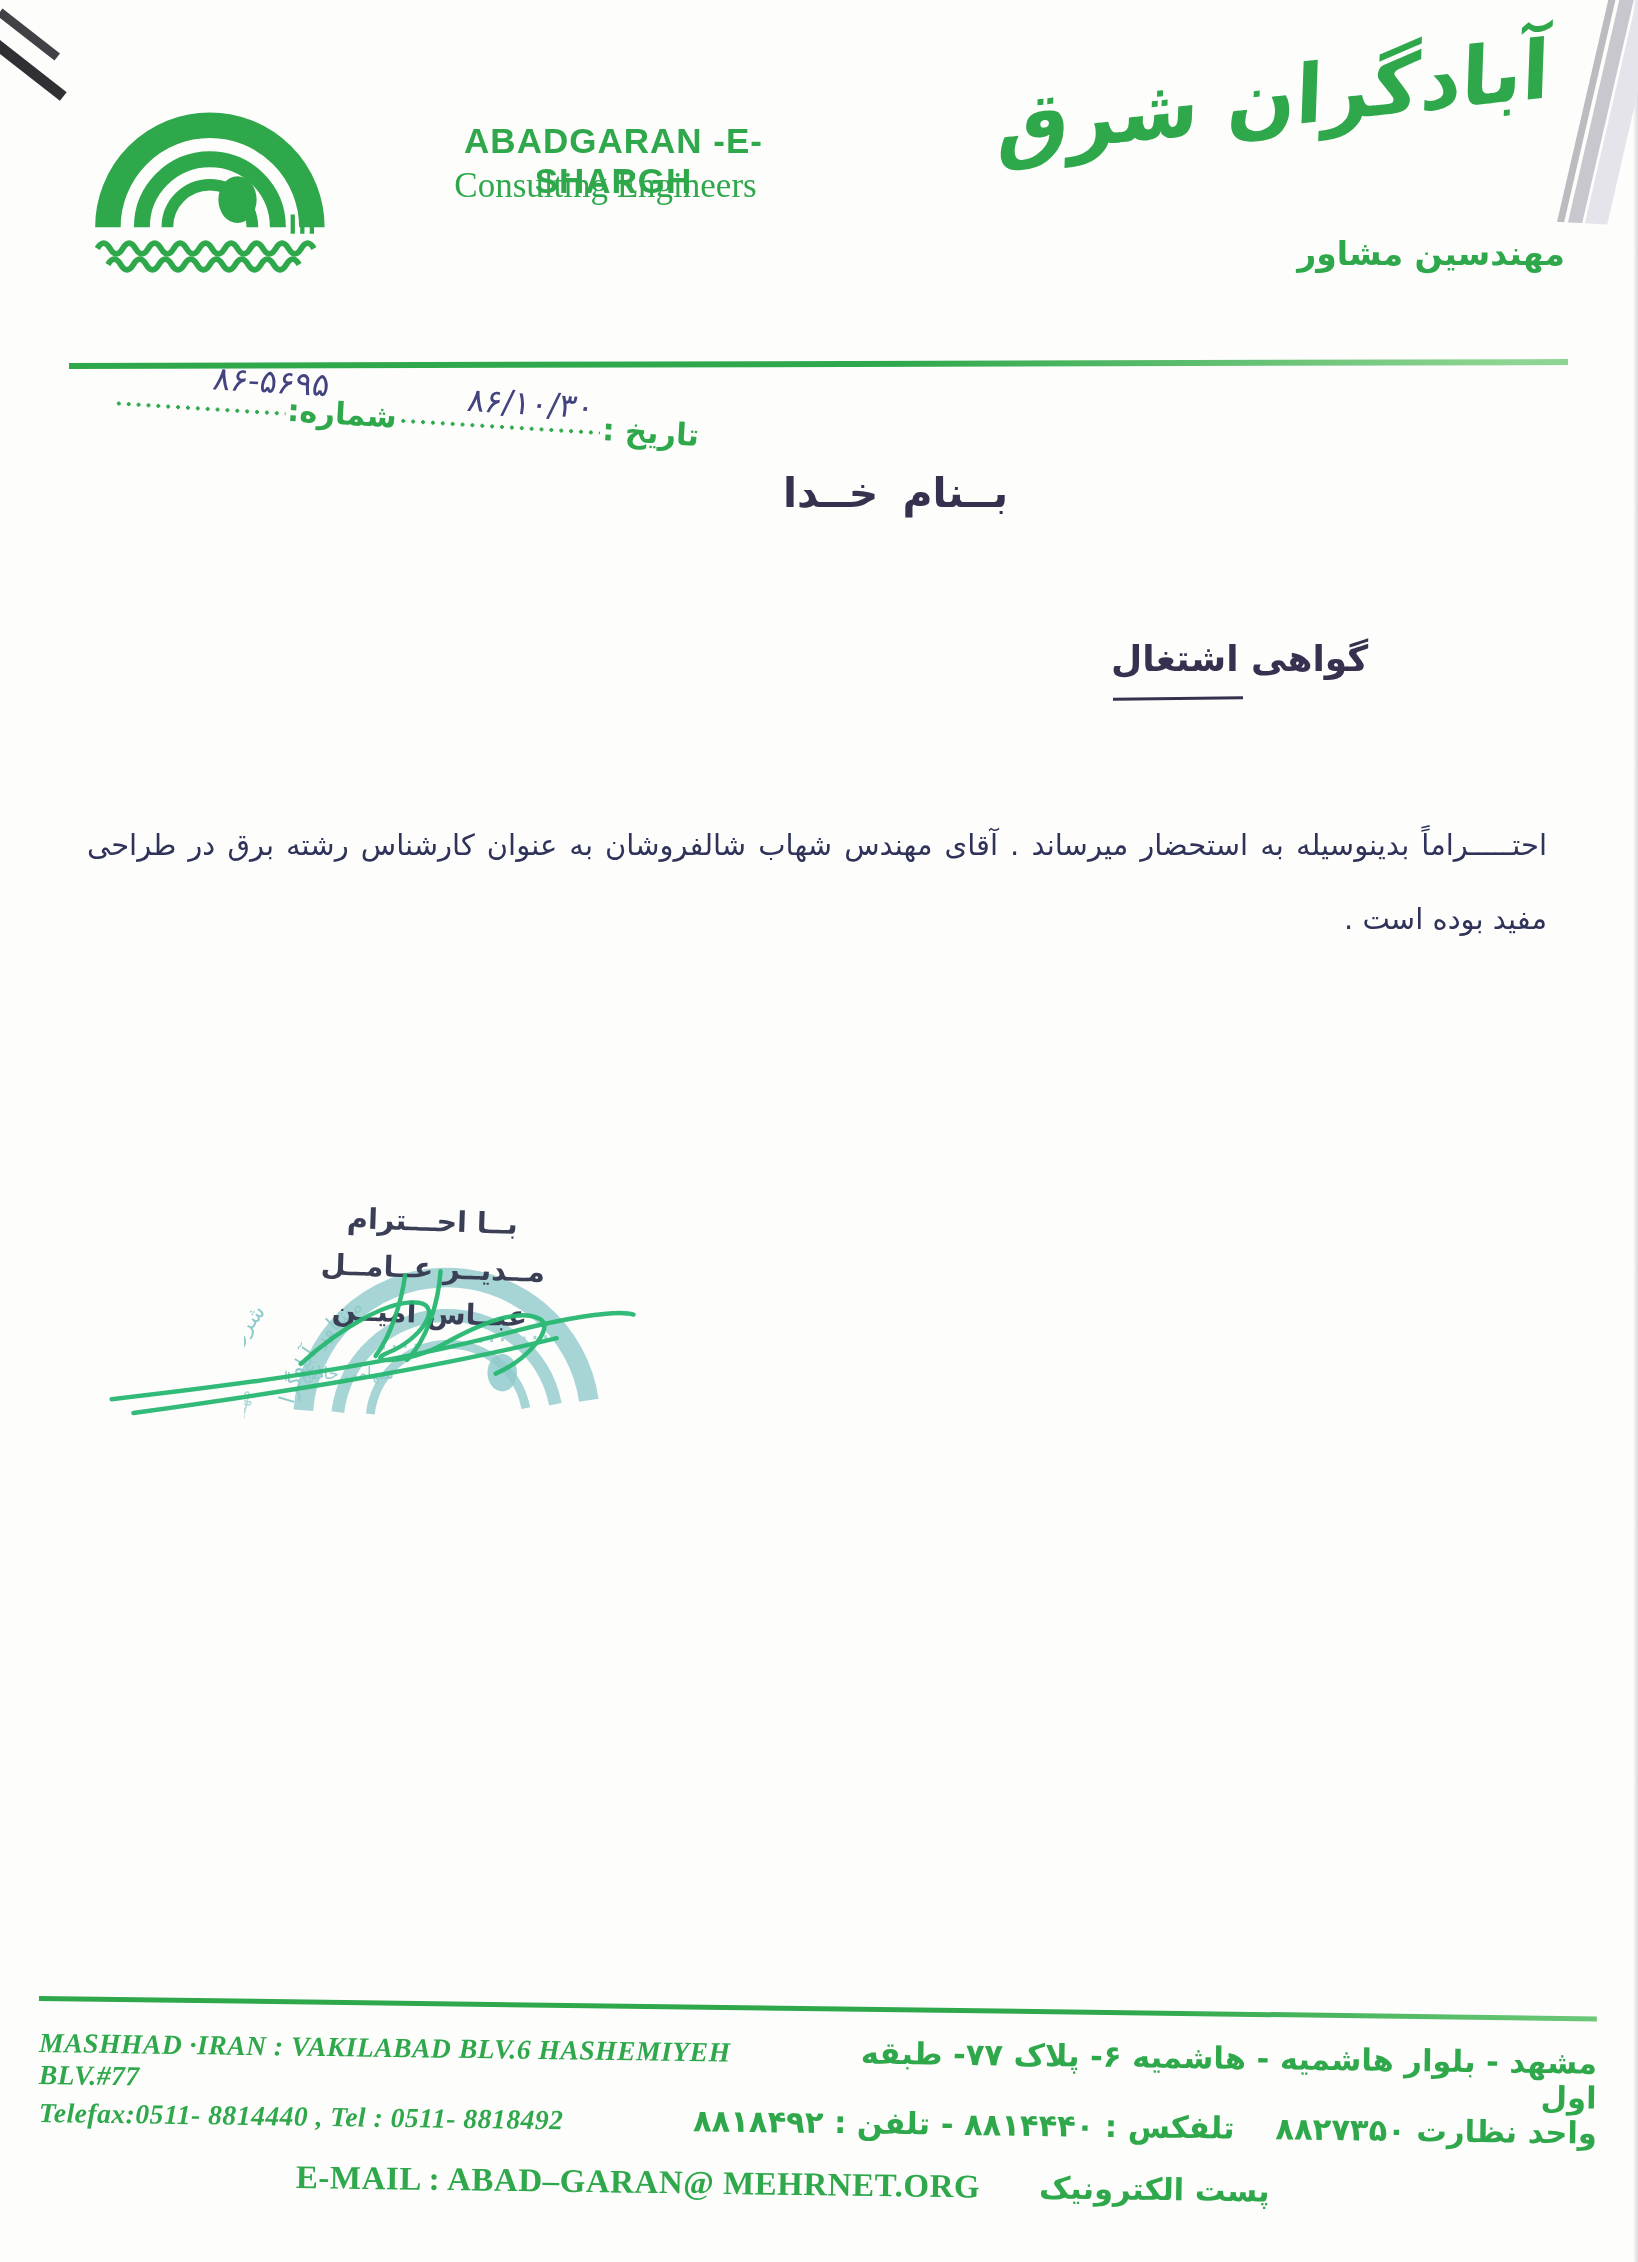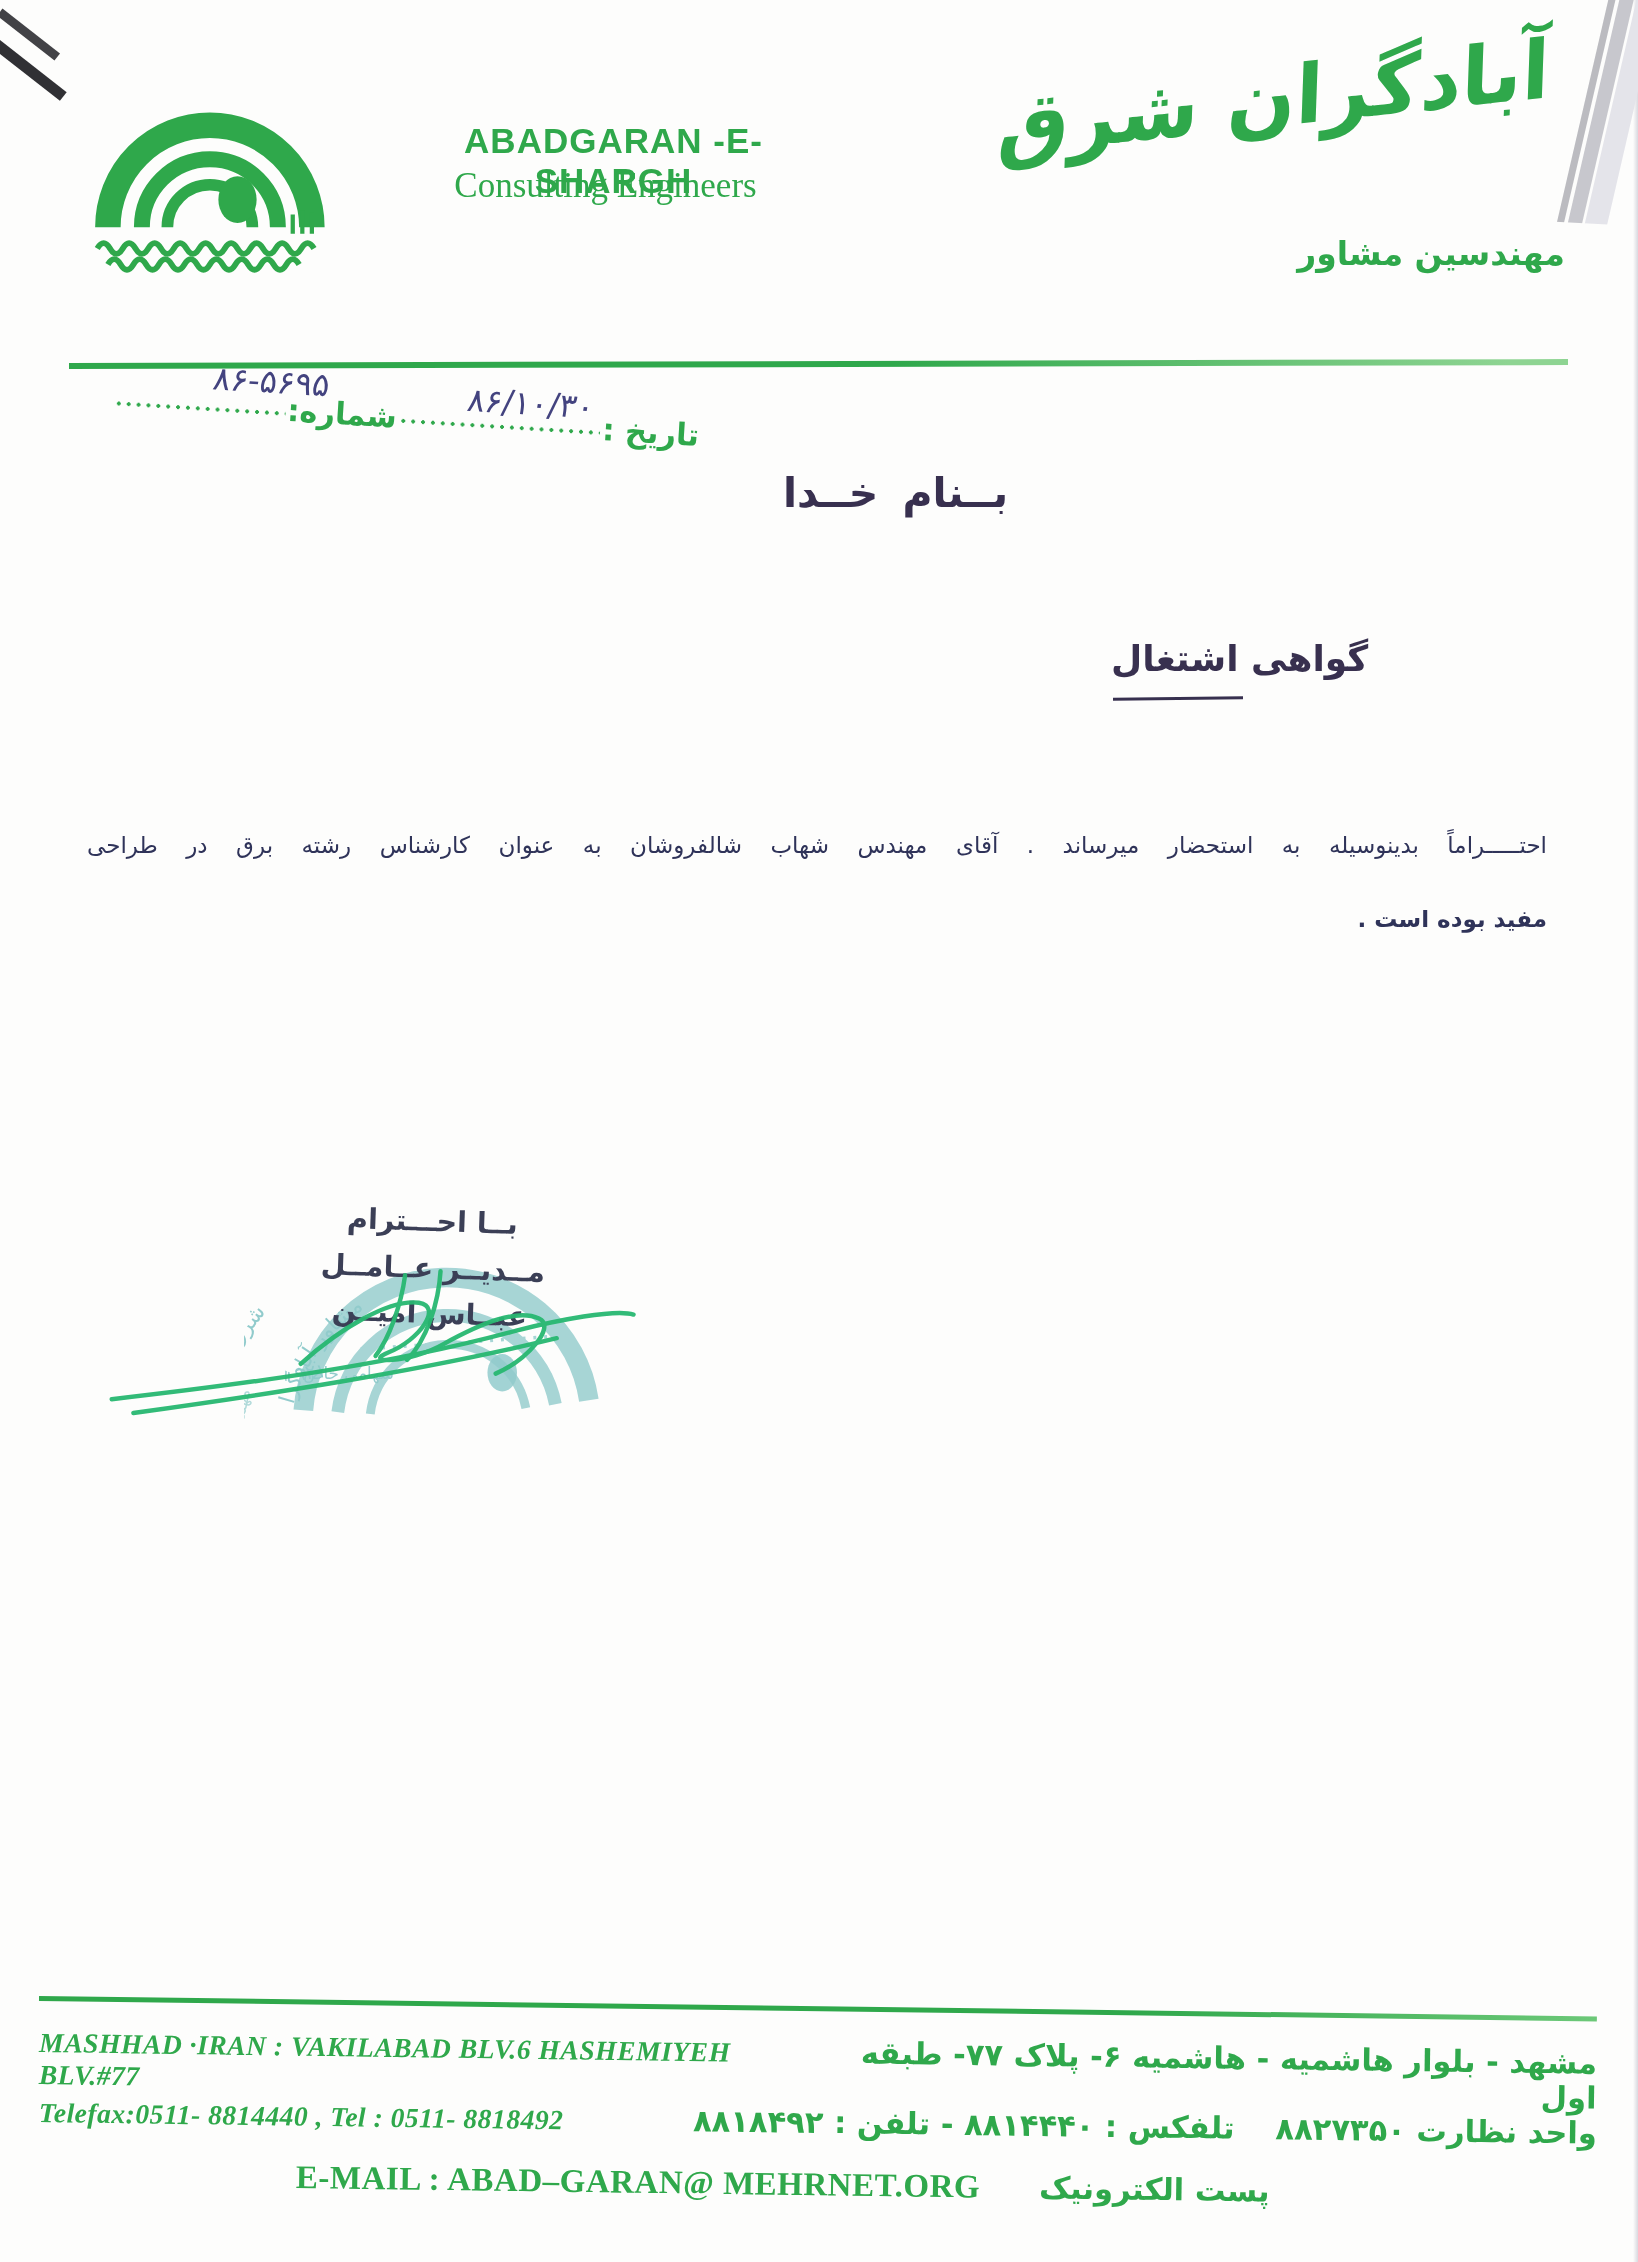--- a/index.html
+++ b/index.html
@@ -33,23 +33,23 @@
         background-size:9.9px 5.9px;background-repeat:repeat-x;background-position:0 2px;vertical-align:baseline;}
   .d1{width:202px;} .d2{width:172px;}
   .hand{position:absolute;color:var(--hand);font-weight:normal;font-size:32.5px;transform:skewX(-6deg);direction:ltr;unicode-bidi:isolate;}
   .hand-date{right:7.9px;top:-39px;}
   .hand-no{right:-43px;top:-45px;}
   
   .bismillah{left:783px;top:469px;color:var(--ink-dark);font-size:41px;font-weight:bold;direction:rtl;word-spacing:9.9px;}
   .doc-title{left:1111px;top:638px;color:var(--ink-dark);font-size:36px;font-weight:bold;direction:rtl;}
   .doc-title-line{left:1113px;top:697px;width:130px;height:3px;background:#37304f;transform:rotate(-0.6deg);}
   
-  .body-text{left:87px;top:808px;width:1460px;direction:rtl;color:var(--ink);font-size:23px;}
+  .body-text{left:87px;top:808px;width:1460px;direction:rtl;color:var(--ink);font-size:29px;}
   .body-text .ln{line-height:74px;text-align:justify;text-align-last:justify;}
-  .body-text .ln:last-child{text-align-last:right;font-weight:bold;}
+  .body-text .ln:last-child{text-align-last:right;}
   
   .stamp{left:244px;top:1164px;width:418px;height:256px;opacity:.85;}
   .sig-line{color:#3b3f56;font-weight:bold;font-size:28.6px;direction:rtl;white-space:nowrap;transform:rotate(2deg);}
   .sig1{left:325px;top:1204px;width:215px;text-align:center;}
   .sig2{left:292px;top:1251px;width:282px;text-align:center;}
   .sig3{left:325px;top:1296px;width:209px;text-align:center;}
   .signature{left:94px;top:1269px;width:571px;height:163px;}
   
   .rule-bottom{left:39px;top:1996px;width:1558px;height:4.9px;transform:rotate(0.75deg);transform-origin:left center;
                background:linear-gradient(to right,#2fa84b 0%,#2fa84b 70%,#6cc878 100%);}

